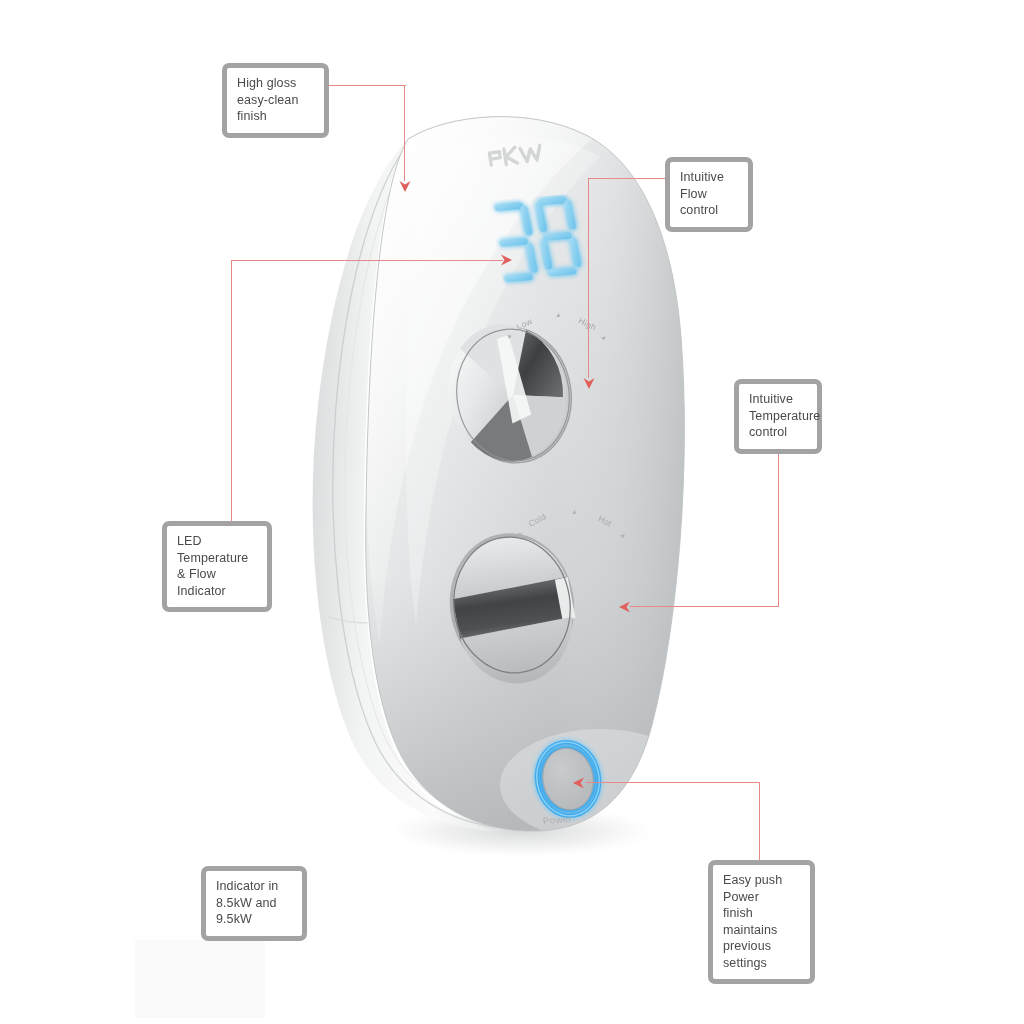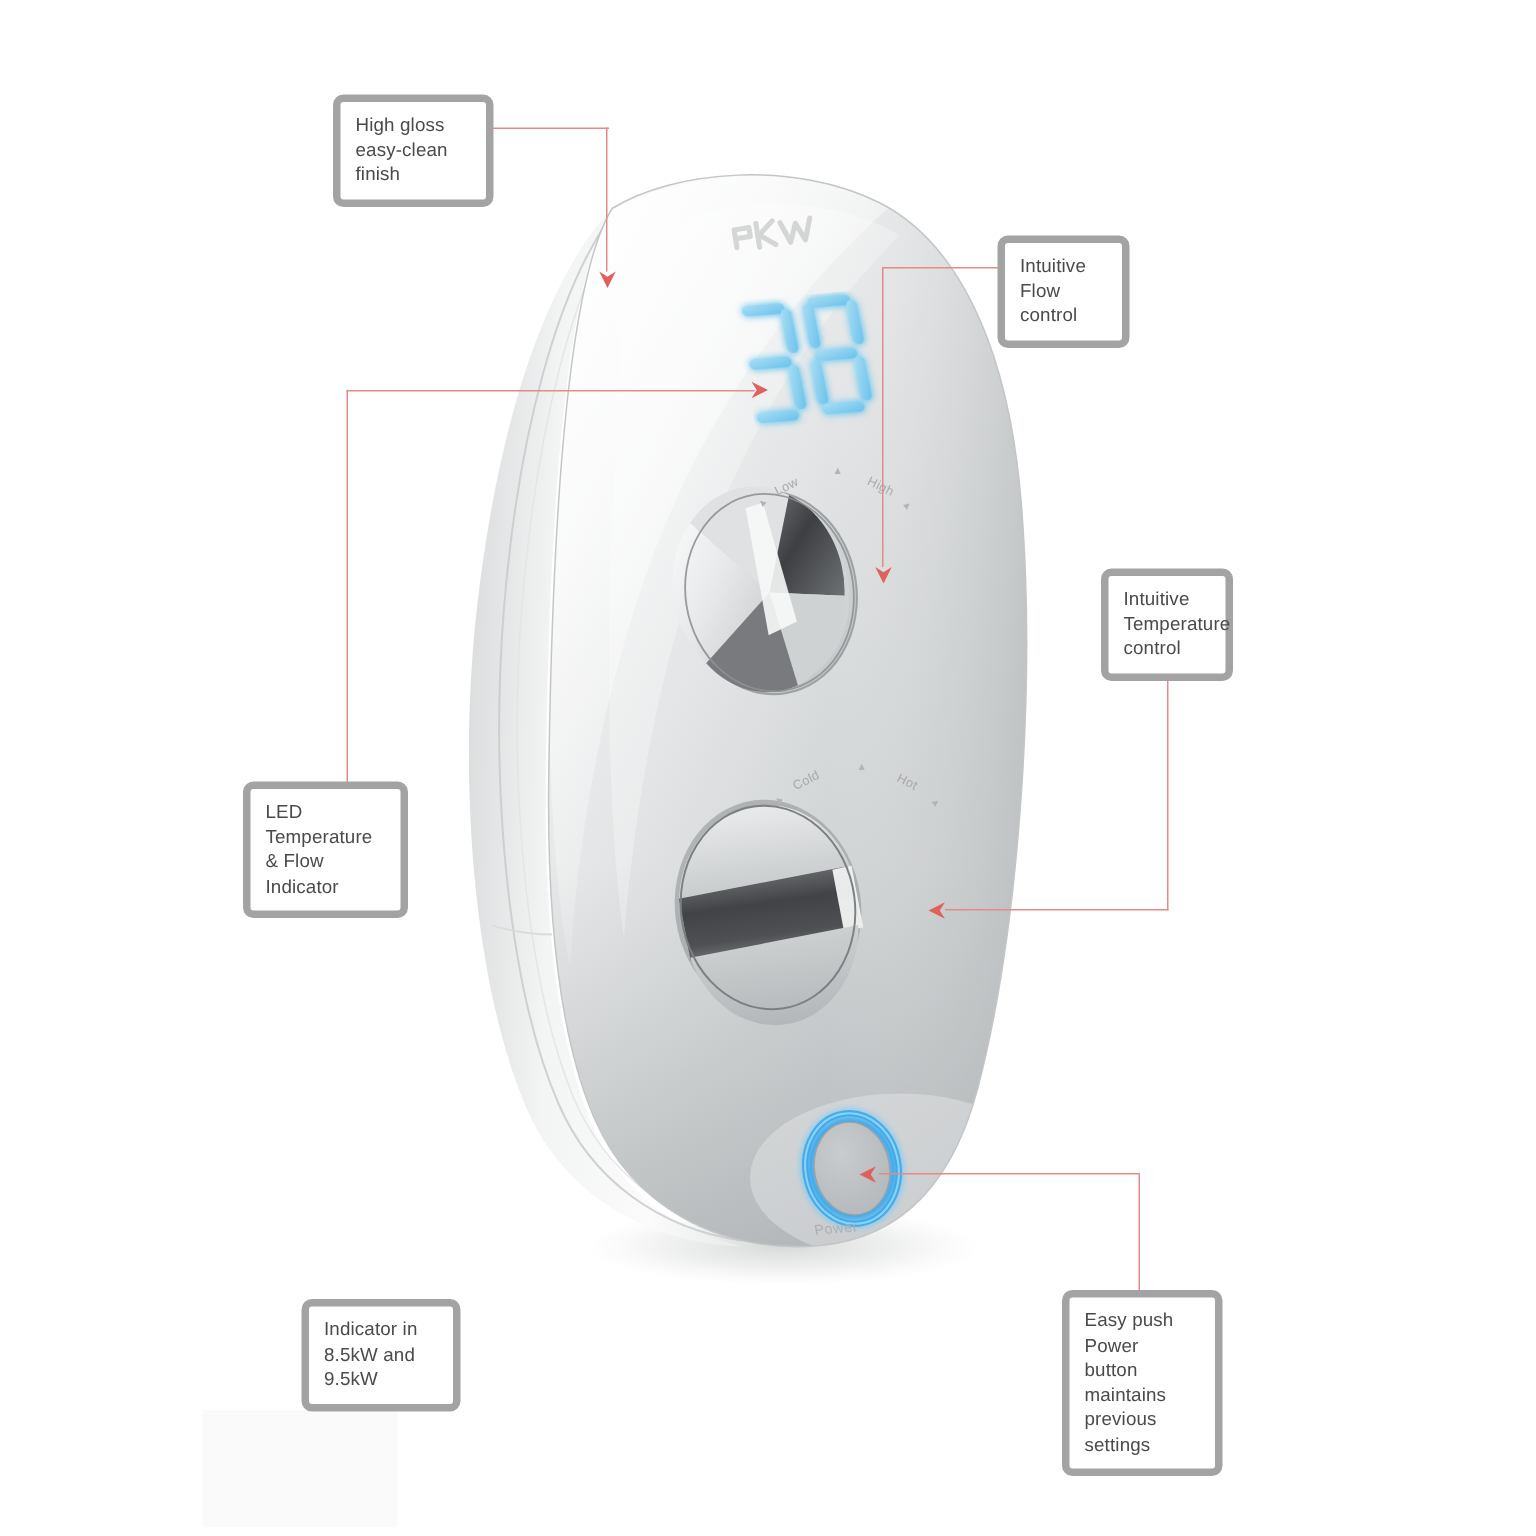--- a/index.html
+++ b/index.html
@@ -426,16 +426,16 @@
 Temperature
 control</div>
 
   <div class="callout" style="left:162px; top:521px; width:110px;">LED Temperature
 &amp; Flow Indicator</div>
 
   <div class="callout" style="left:201px; top:866px; width:106px;">Indicator in
 8.5kW and 9.5kW</div>
 
   <div class="callout" style="left:708px; top:860px; width:107px;">Easy push Power
-button maintains
+finish maintains
 previous settings</div>
 
 </div>
 
 </body></html>

